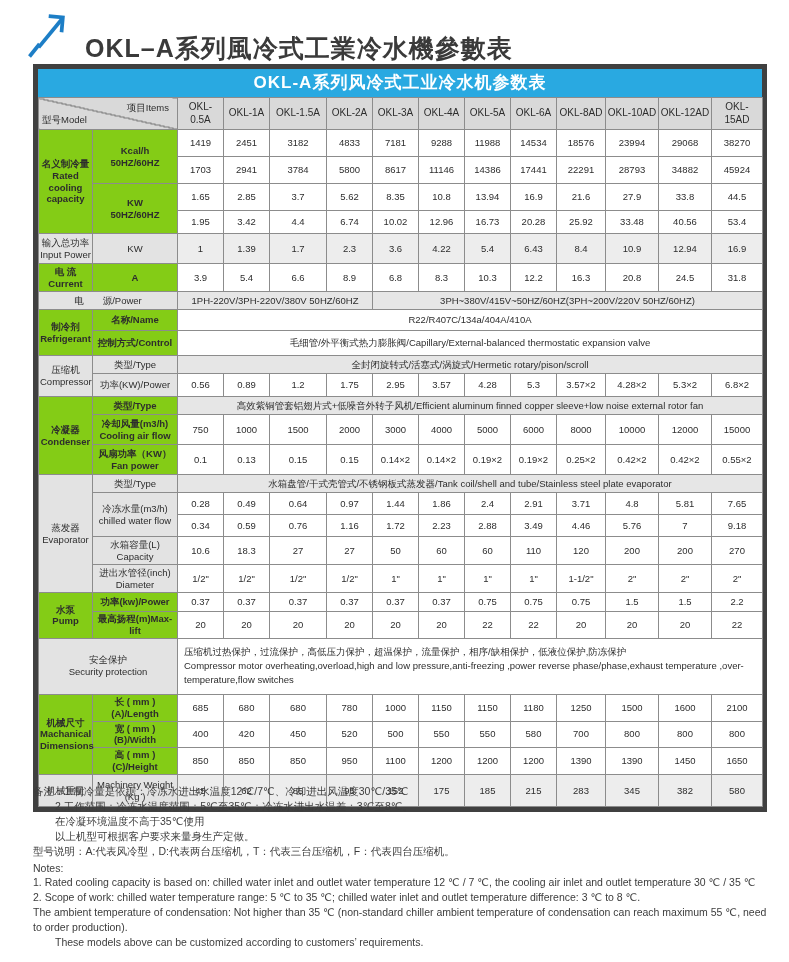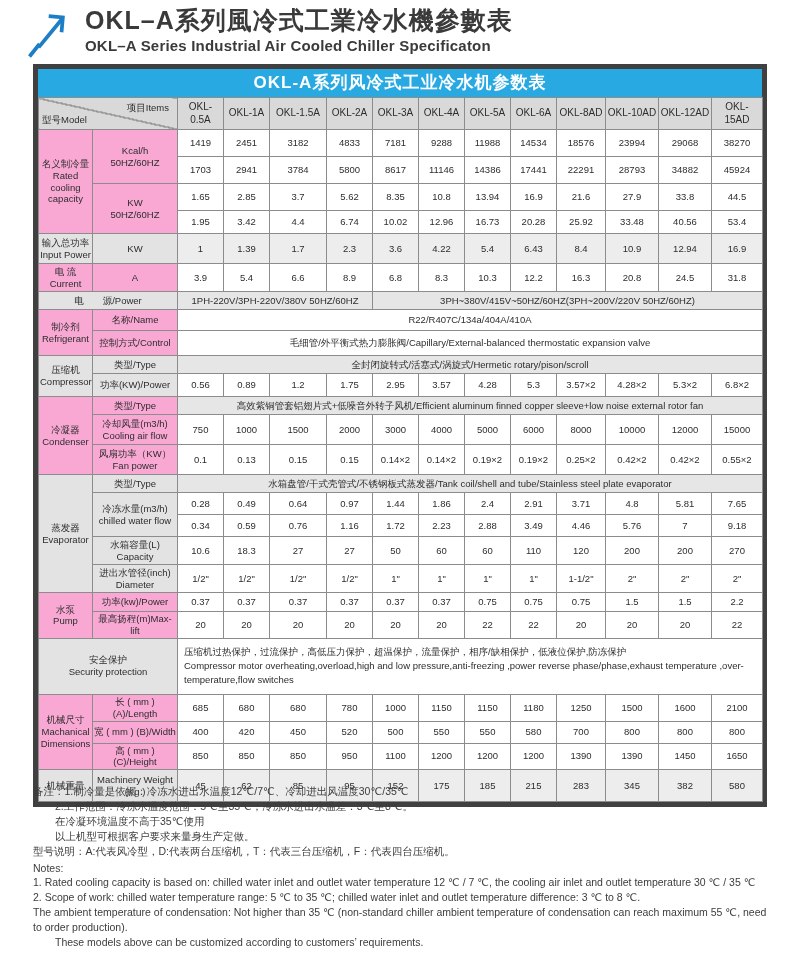--- a/index.html
+++ b/index.html
@@ -4,39 +4,39 @@
 <style>
   html,body{margin:0;padding:0;background:#fff;}
   body{
     width:789px;height:962px;
     font-family:"Liberation Sans","DejaVu Sans",sans-serif;
     color:#2d2d2d;position:relative;overflow:hidden;
   }
   
   .page-header{display:flex;align-items:flex-start;padding:7px 0 0 27px;}
   .logo{width:50px;height:50px;flex:0 0 50px;margin-top:2px;}
-  .titles{margin-left:8px;}
+  .titles{margin-left:8px;margin-top:28px;}
   .title-zh{font-size:25px;font-weight:700;letter-spacing:1px;color:#3a3a3a;line-height:1.1;}
   .title-en{font-size:15px;font-weight:600;color:#3a3a3a;margin-top:2px;letter-spacing:.2px;}
   
   .table-wrap{position:absolute;left:33px;top:64px;width:724px;border:5px solid #404040;}
   .table-title{
     background:#29a9e1;color:#fff;text-align:center;
     font-size:17px;font-weight:700;letter-spacing:1px;
     height:28px;line-height:28px;
   }
   table{border-collapse:collapse;table-layout:fixed;width:100%;}
   td{
     border:1px solid #8c8c8c;
     font-size:9.5px;text-align:center;vertical-align:middle;
     padding:1px 1px;white-space:pre-line;line-height:1.25;color:#2d2d2d;
   }
   tr.bt td{border-top:1px solid #4e4e4e;}
   td.mh{background:#d9d9d9;font-size:10px;}
-  td.lbl{background:#f9a8d4;}
+  td.lbl{background:#84cc16;font-weight:bold;}
   td.lblg{background:#e3e3e3;}
   td.g{background:#ededed;}
   td.spang{background:#e6e6e6;}
   td.sec{text-align:left;padding:3px 6px;line-height:1.5;font-size:9.5px;}
   
   td.corner{
     background:#d9d9d9 linear-gradient(to top right,
       transparent calc(50% - 0.6px), #7a7a7a calc(50% - 0.6px),
       #7a7a7a calc(50% + 0.6px), transparent calc(50% + 0.6px));
     position:relative;padding:0;

